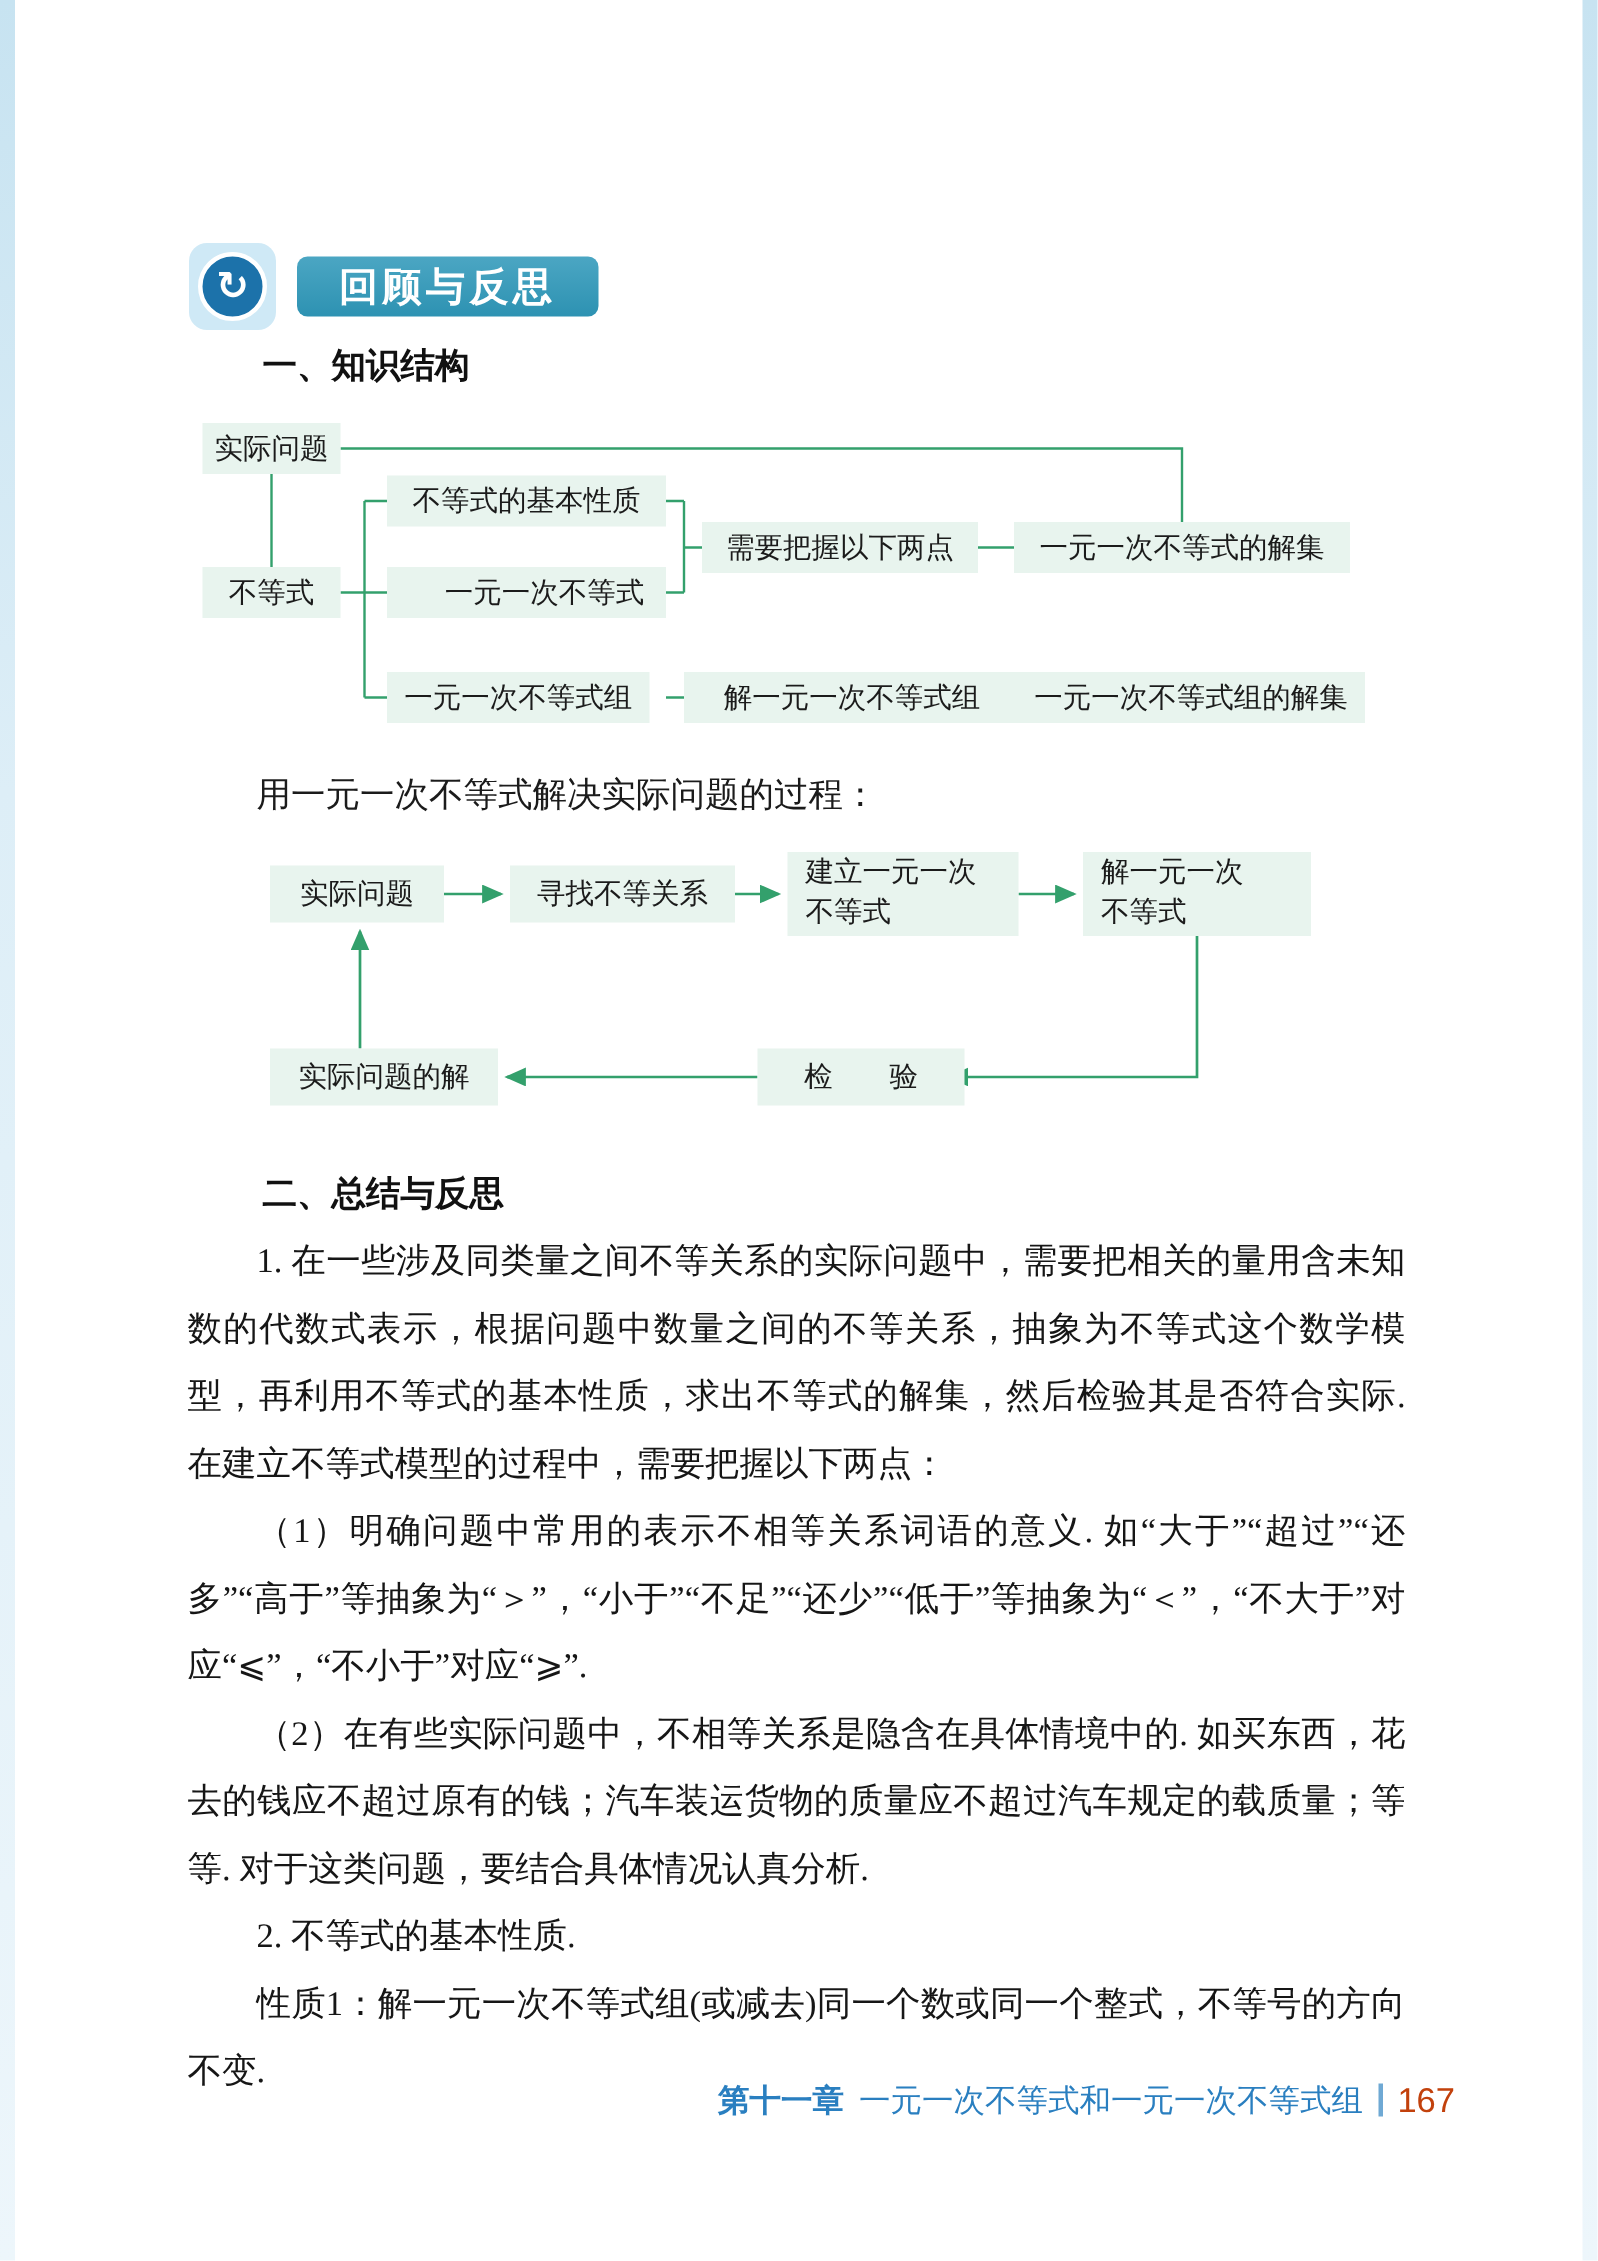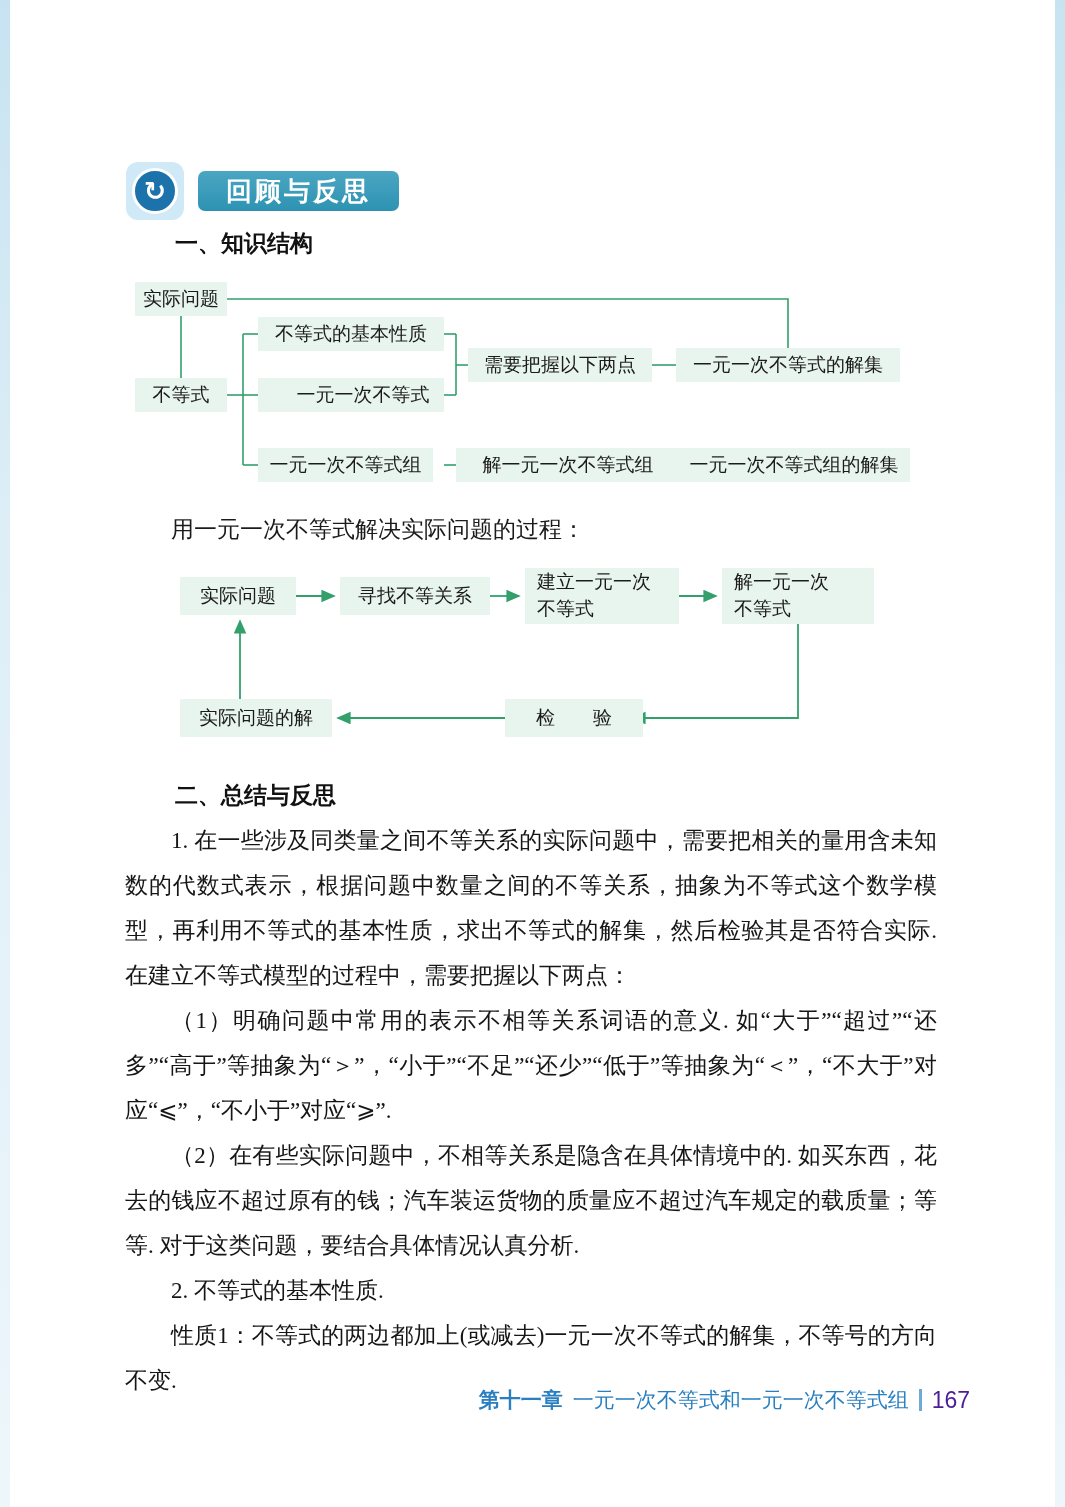--- a/index.html
+++ b/index.html
@@ -73,21 +73,21 @@
   }
 
   .footer {
     position: absolute; top: 1386px; right: 95px;
     display: flex; align-items: center; gap: 10px;
     font-family: "Liberation Sans", "DejaVu Sans", sans-serif;
   }
   .footer .chap { color: #2a7fc0; font-weight: bold; font-size: 21px; }
   .footer .chap-title { color: #2a7fc0; font-size: 21px; }
   .footer .sep { width: 3px; height: 22px; background: #6fa9d4; display: inline-block; }
-  .footer .pagenum { color: #4c1d95; font-size: 23px; }
+  .footer .pagenum { color: #c2410c; font-size: 23px; }
 </style>
 </head>
 <body>
 
 <div class="edge left"></div>
 <div class="edge right"></div>
 
 <div class="header-row">
   <div class="badge-icon">
     <div class="circle">↻</div>
@@ -154,21 +154,21 @@
   <div class="fbox" style="left:55px;  top:136px; width:152px;">实际问题的解</div>
 </div>
 
 <h2 class="sec-head h-summary">二、总结与反思</h2>
 
 <div class="paragraphs">
   <p>1. 在一些涉及同类量之间不等关系的实际问题中，需要把相关的量用含未知数的代数式表示，根据问题中数量之间的不等关系，抽象为不等式这个数学模型，再利用不等式的基本性质，求出不等式的解集，然后检验其是否符合实际. 在建立不等式模型的过程中，需要把握以下两点：</p>
   <p>（1）明确问题中常用的表示不相等关系词语的意义. 如“大于”“超过”“还多”“高于”等抽象为“＞”，“小于”“不足”“还少”“低于”等抽象为“＜”，“不大于”对应“⩽”，“不小于”对应“⩾”.</p>
   <p>（2）在有些实际问题中，不相等关系是隐含在具体情境中的. 如买东西，花去的钱应不超过原有的钱；汽车装运货物的质量应不超过汽车规定的载质量；等等. 对于这类问题，要结合具体情况认真分析.</p>
   <p>2. 不等式的基本性质.</p>
-  <p>性质1：不等式的两边都加上(或减去)一元一次不等式的解集，不等号的方向不变.</p>
+  <p>性质1：解一元一次不等式组(或减去)同一个数或同一个整式，不等号的方向不变.</p>
 </div>
 
 <div class="footer">
   <span class="chap">第十一章</span>
   <span class="chap-title">一元一次不等式和一元一次不等式组</span>
   <span class="sep"></span>
   <span class="pagenum">167</span>
 </div>
 
 </body></html>

